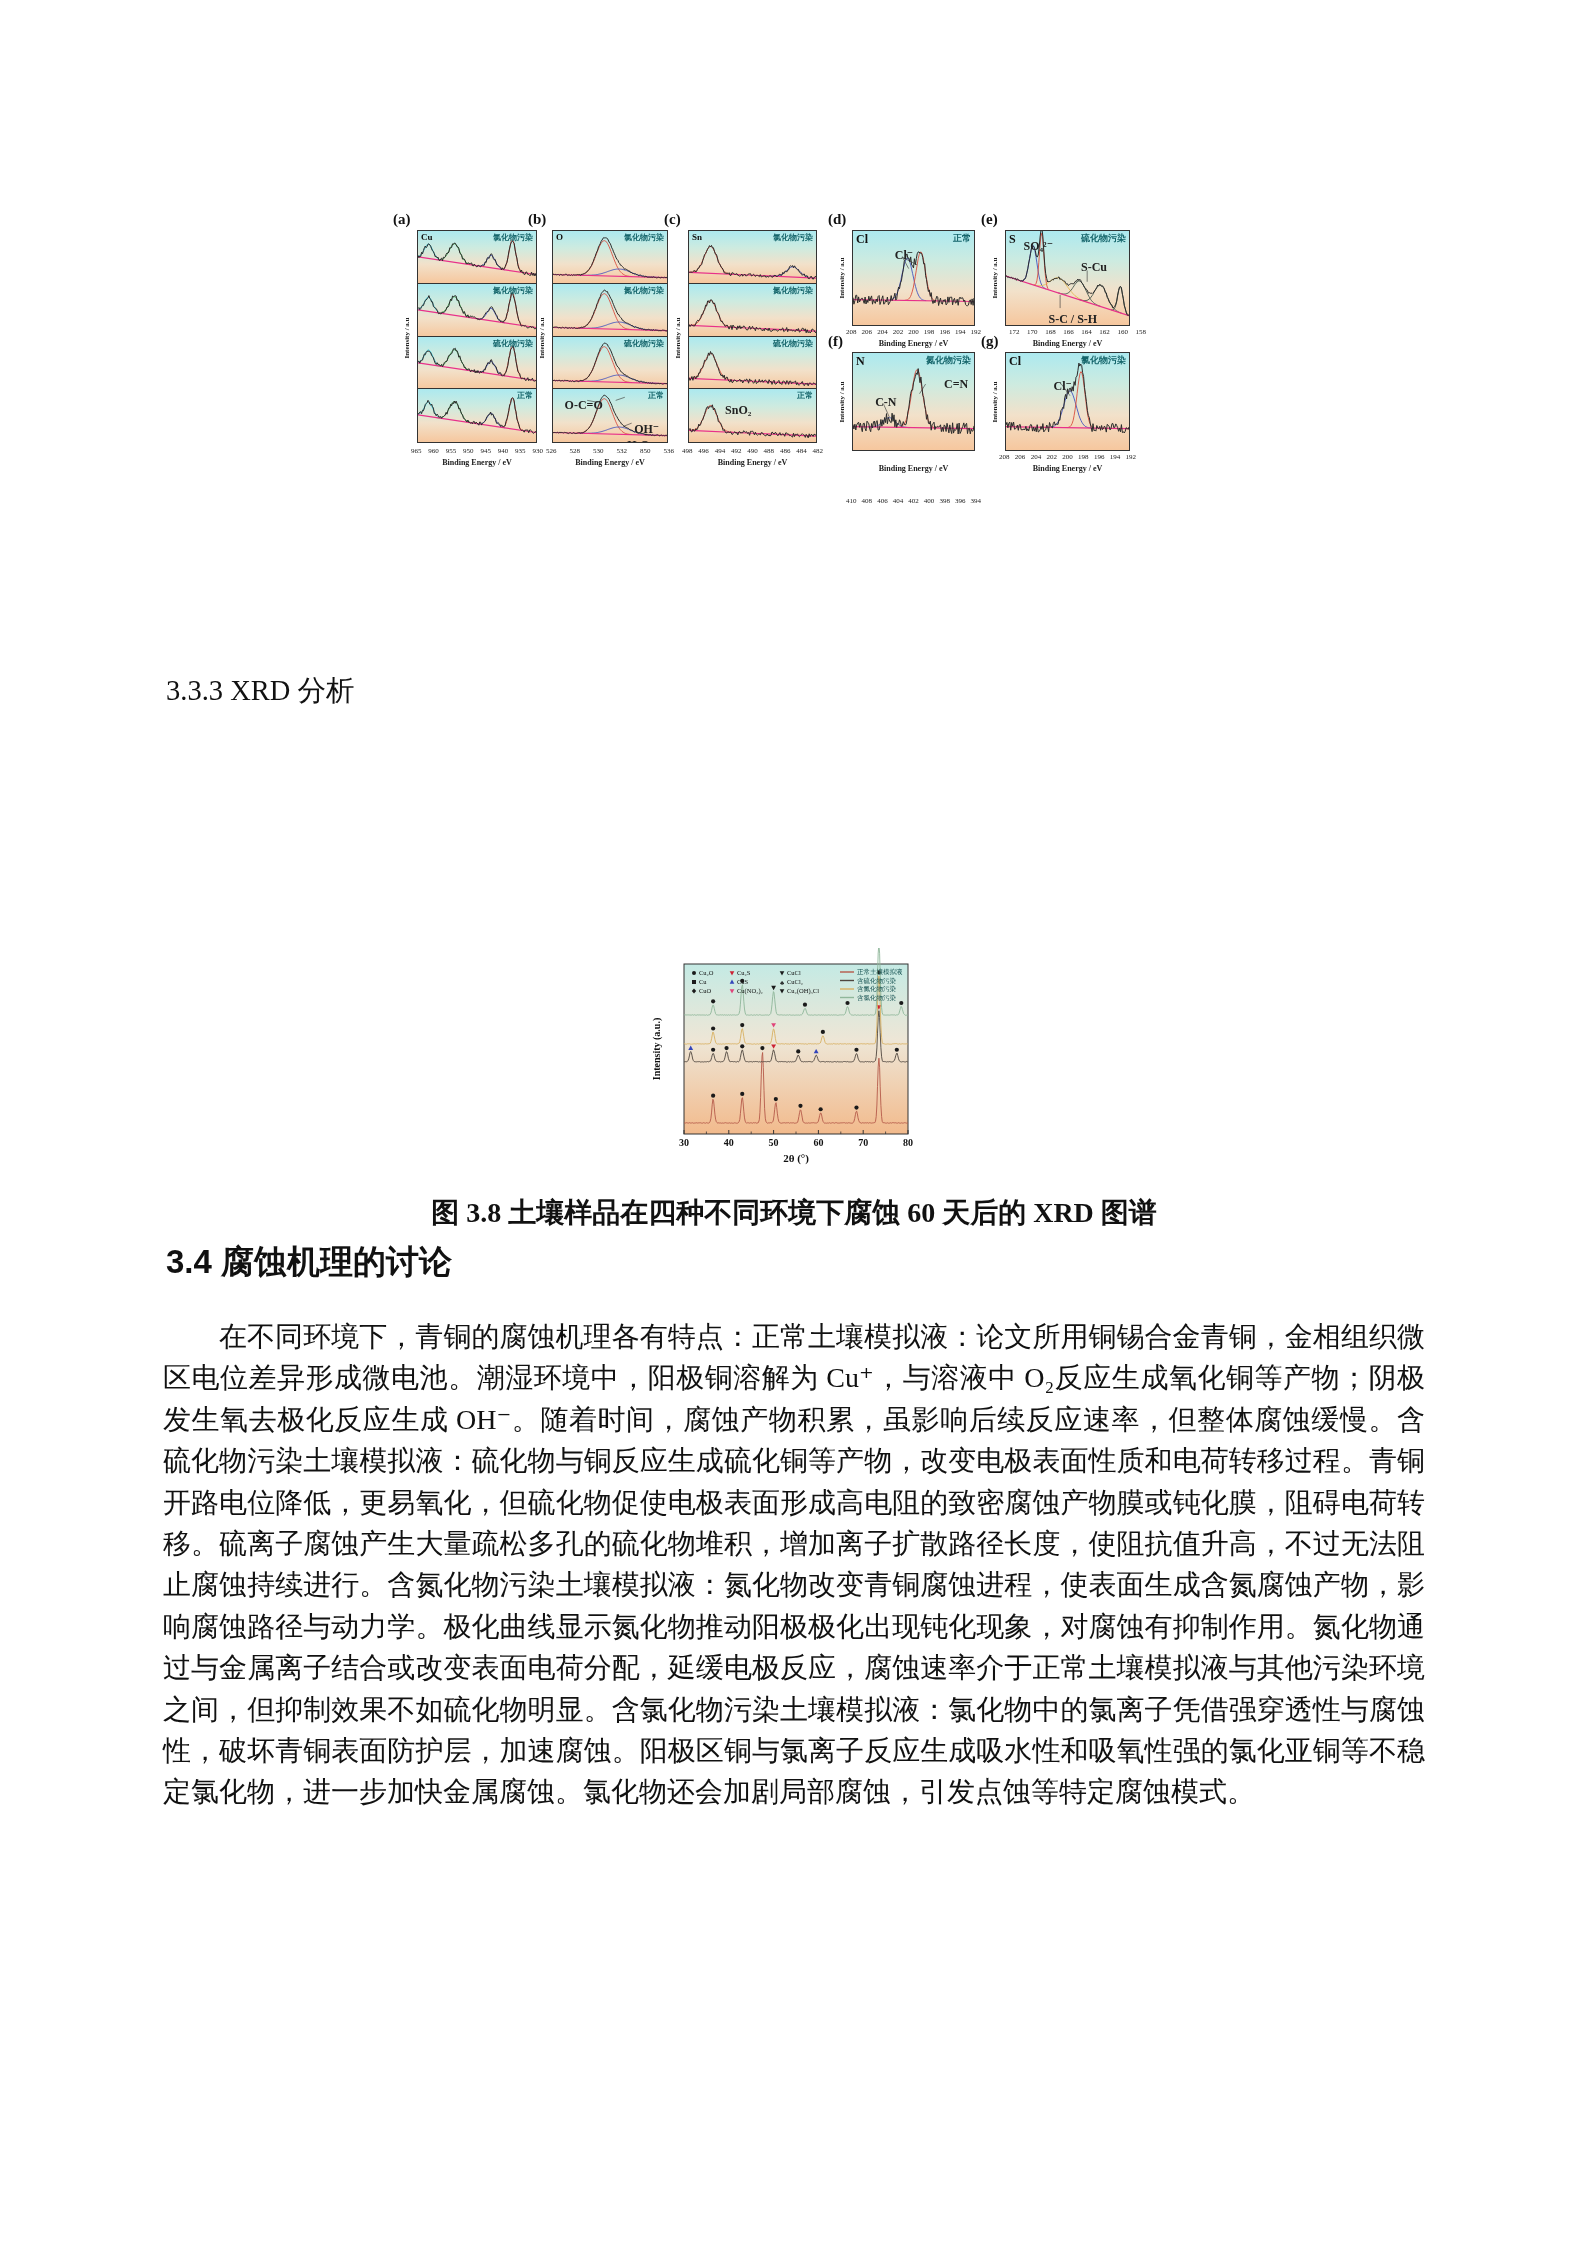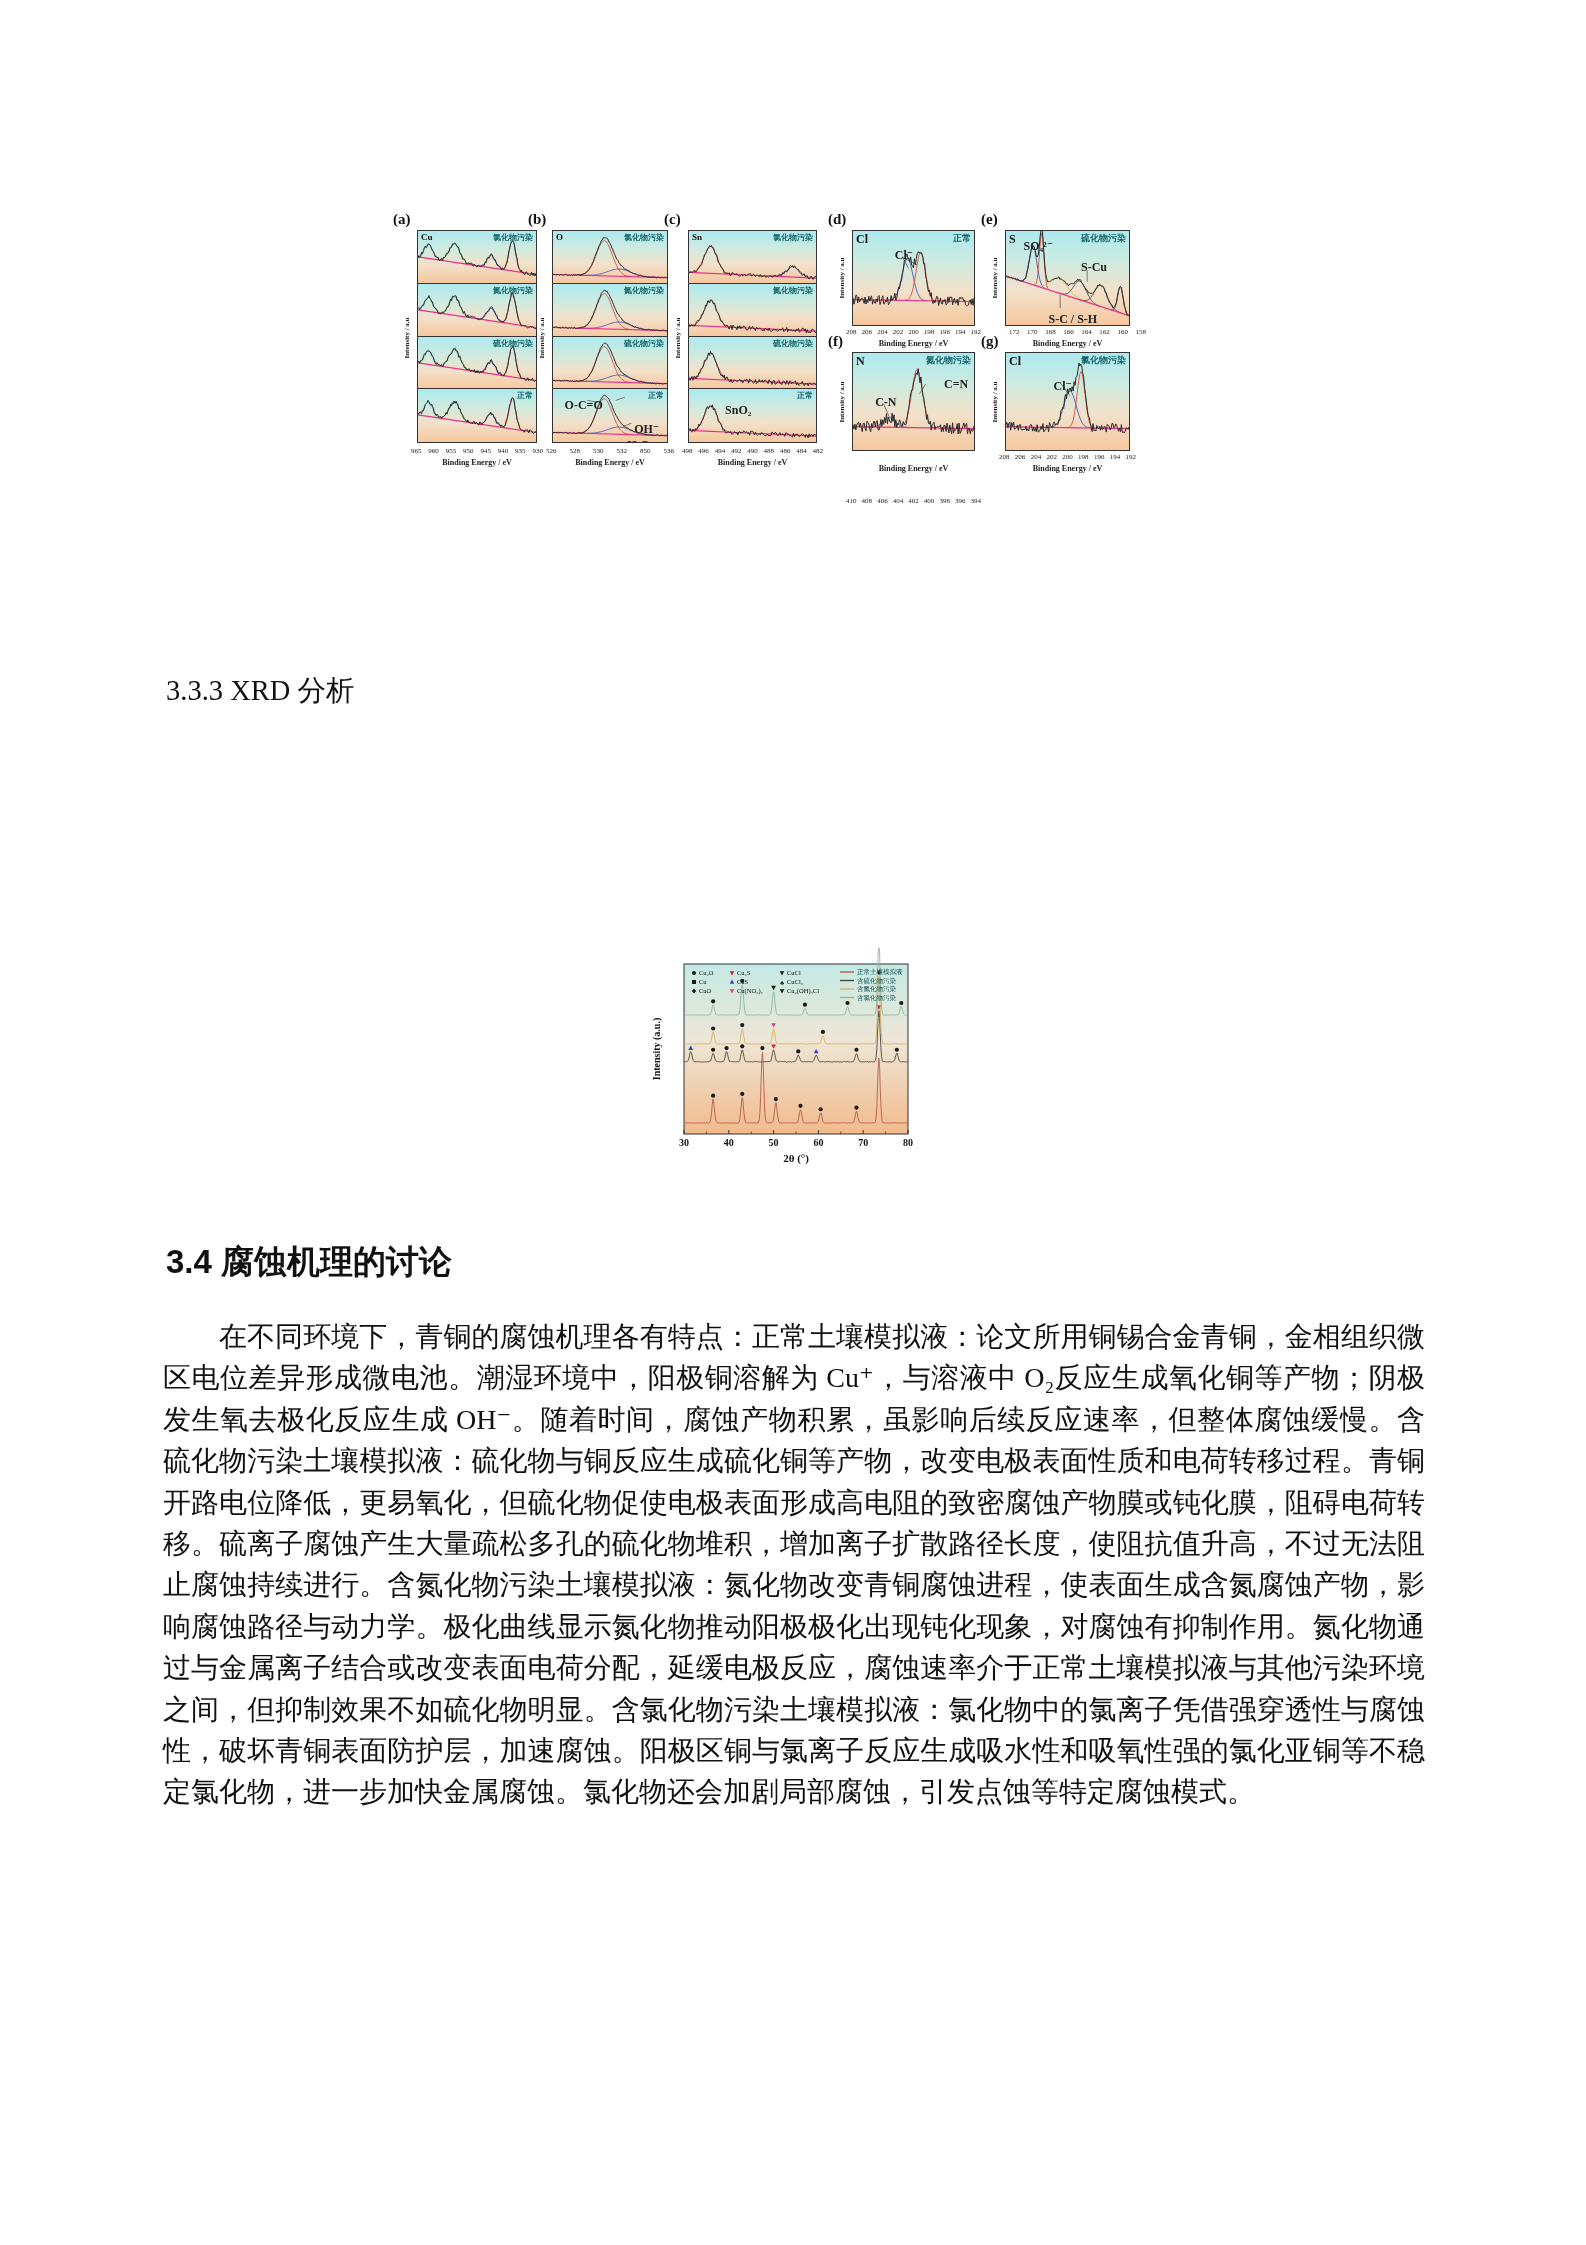--- a/index.html
+++ b/index.html
@@ -406,18 +406,19 @@
           <text x="217" y="26.3" font-size="6.5" fill="#134f4f">正常土壤模拟液</text>
           <line x1="200" y1="32.5" x2="214" y2="32.5" stroke="#4f463e" stroke-width="1.4"></line>
           <text x="217" y="34.8" font-size="6.5" fill="#134f4f">含硫化物污染</text>
           <line x1="200" y1="41" x2="214" y2="41" stroke="#d8b061" stroke-width="1.4"></line>
           <text x="217" y="43.3" font-size="6.5" fill="#134f4f">含氮化物污染</text>
           <line x1="200" y1="49.5" x2="214" y2="49.5" stroke="#8fb79a" stroke-width="1.4"></line>
           <text x="217" y="51.8" font-size="6.5" fill="#134f4f">含氯化物污染</text>
         </svg></div>
   </figure>
 
+  <p class="caption cap38">图 3.8 土壤样品在四种不同环境下腐蚀 60 天后的 XRD 图谱</p>
 
   <h2 class="h34">3.4 腐蚀机理的讨论</h2>
 
   <p class="p34">在不同环境下，青铜的腐蚀机理各有特点：正常土壤模拟液：论文所用铜锡合金青铜，金相组织微区电位差异形成微电池。潮湿环境中，阳极铜溶解为 Cu⁺，与溶液中 O₂反应生成氧化铜等产物；阴极发生氧去极化反应生成 OH⁻。随着时间，腐蚀产物积累，虽影响后续反应速率，但整体腐蚀缓慢。含硫化物污染土壤模拟液：硫化物与铜反应生成硫化铜等产物，改变电极表面性质和电荷转移过程。青铜开路电位降低，更易氧化，但硫化物促使电极表面形成高电阻的致密腐蚀产物膜或钝化膜，阻碍电荷转移。硫离子腐蚀产生大量疏松多孔的硫化物堆积，增加离子扩散路径长度，使阻抗值升高，不过无法阻止腐蚀持续进行。含氮化物污染土壤模拟液：氮化物改变青铜腐蚀进程，使表面生成含氮腐蚀产物，影响腐蚀路径与动力学。极化曲线显示氮化物推动阳极极化出现钝化现象，对腐蚀有抑制作用。氮化物通过与金属离子结合或改变表面电荷分配，延缓电极反应，腐蚀速率介于正常土壤模拟液与其他污染环境之间，但抑制效果不如硫化物明显。含氯化物污染土壤模拟液：氯化物中的氯离子凭借强穿透性与腐蚀性，破坏青铜表面防护层，加速腐蚀。阳极区铜与氯离子反应生成吸水性和吸氧性强的氯化亚铜等不稳定氯化物，进一步加快金属腐蚀。氯化物还会加剧局部腐蚀，引发点蚀等特定腐蚀模式。</p>
 
 </div>
 
 </body></html>

